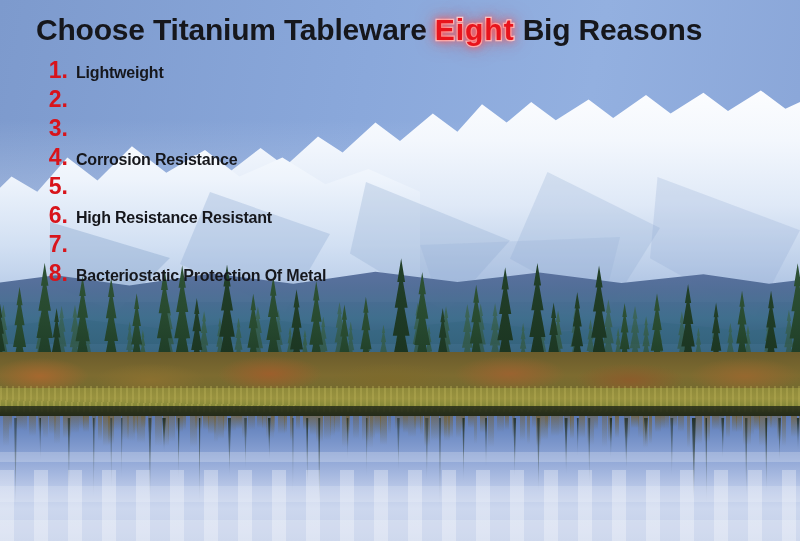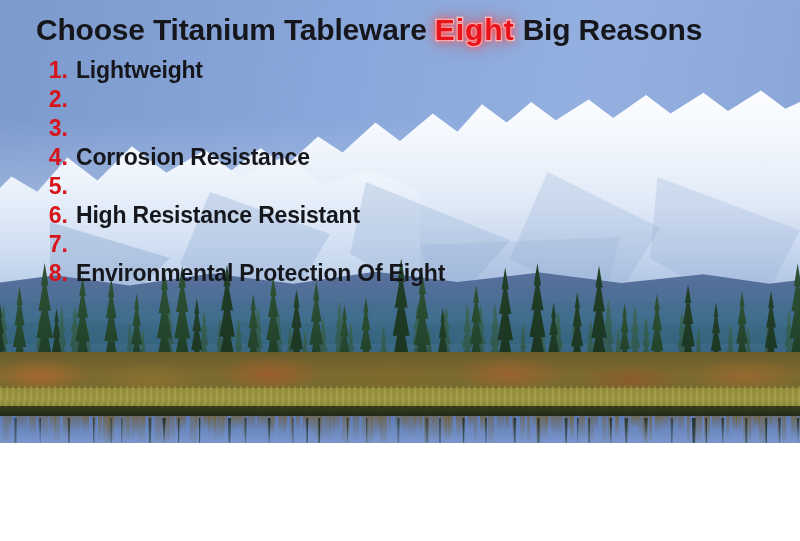--- a/index.html
+++ b/index.html
@@ -3,21 +3,21 @@
 <meta charset="utf-8">
 <style>
   html, body {
     margin: 0;
     padding: 0;
     background: #ffffff;
   }
   #poster {
     position: relative;
     width: 800px;
-    height: 443px;
+    height: 541px;
     overflow: hidden;
     font-family: "Liberation Sans", sans-serif;
     background: #7f9fd2;
   }
 
   
   .scene { position: absolute; inset: 0; overflow: hidden; }
 
   
   .sky {
@@ -233,21 +233,21 @@
     font-weight: bold;
     font-size: 23px;
     width: 30px;
     text-align: right;
     margin-right: 8px;
     flex: none;
   }
   .reason .txt {
     color: #16171c;
     font-weight: bold;
-    font-size: 23px;
+    font-size: 16px;
     letter-spacing: -0.2px;
   }
 </style>
 </head>
 <body>
 
 <div id="poster">
 
   <div class="scene">
     <div class="sky"></div>
@@ -557,17 +557,17 @@
       </div>
       <div class="reason">
         <span class="num">6.</span>
         <span class="txt">High Resistance Resistant</span>
       </div>
       <div class="reason">
         <span class="num">7.</span>
       </div>
       <div class="reason">
         <span class="num">8.</span>
-        <span class="txt">Environmental Protection Of Eight</span>
+        <span class="txt">Bacteriostatic Protection Of Metal</span>
       </div>
     </div>
 
 </div>
 
 </body></html>

